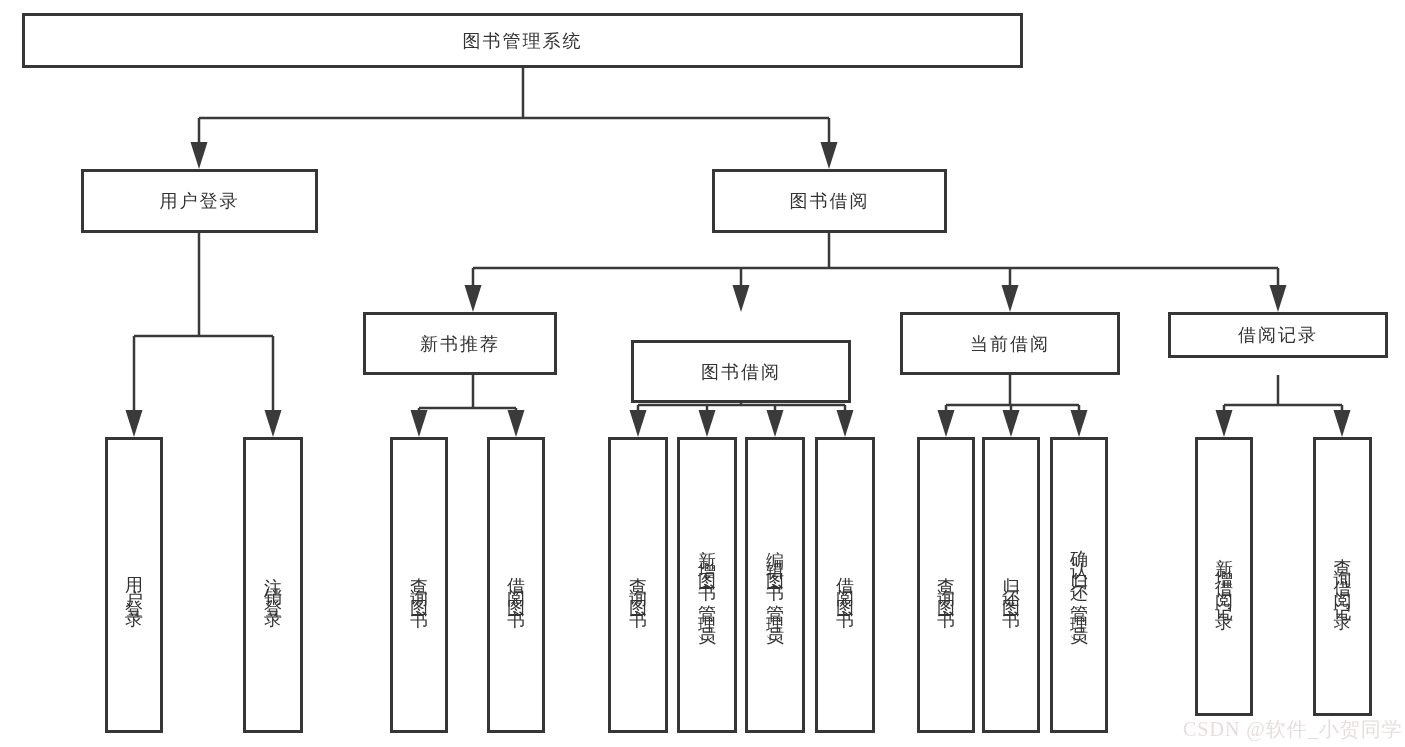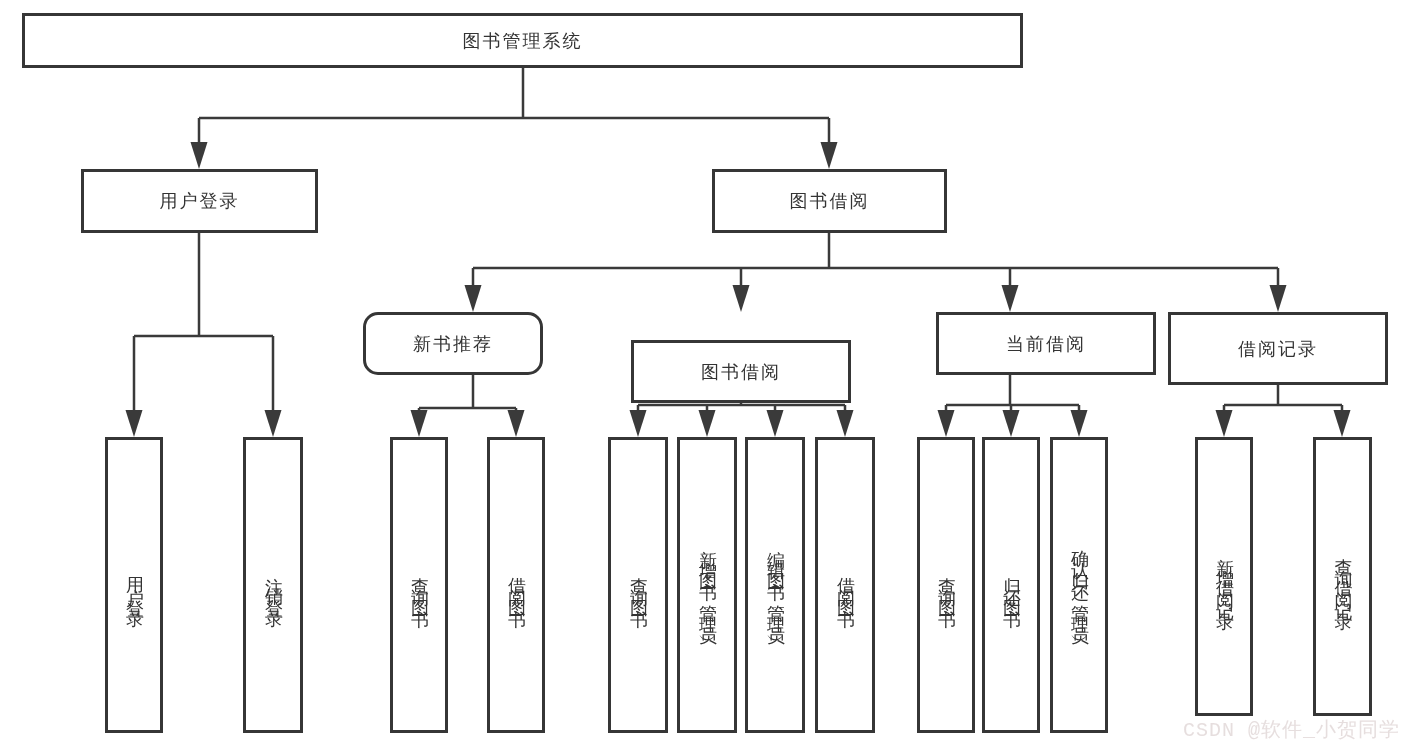--- a/index.html
+++ b/index.html
@@ -1,21 +1,21 @@
 <!DOCTYPE html>
 <html><head>
 <meta charset="utf-8">
 <style>
   html, body { margin: 0; padding: 0; background: #ffffff; }
   .canvas {
     position: relative;
     width: 1405px;
     height: 747px;
     background: #ffffff;
-    font-family: Liberation Mono, monospace;
+    font-family: Liberation Serif, serif;
     overflow: hidden;
   }
   .wires {
     position: absolute;
     left: 0; top: 0;
     width: 1405px; height: 747px;
   }
   .wire {
     stroke: #3a3a3a;
     stroke-width: 2.5;
@@ -113,30 +113,30 @@
     <span>图书管理系统</span>
   </div>
 
   <div class="node" style="left:81px; top:169px; width:237px; height:64px;">
     <span>用户登录</span>
   </div>
   <div class="node" style="left:712px; top:169px; width:235px; height:64px;">
     <span>图书借阅</span>
   </div>
 
-  <div class="node" style="left:363px; top:312px; width:180px; height:63px;border-radius:15px;">
+  <div class="node" style="left:363px; top:312px; width:194px; height:63px;">
     <span>新书推荐</span>
   </div>
   <div class="node" style="left:631px; top:312px; width:220px; height:63px;margin-top:28px;">
     <span>图书借阅</span>
   </div>
-  <div class="node" style="left:936px; top:312px; width:220px; height:63px;">
+  <div class="node" style="left:900px; top:312px; width:220px; height:63px;">
     <span>当前借阅</span>
   </div>
-  <div class="node" style="left:1168px; top:312px; width:220px; height:73px;">
+  <div class="node" style="left:1168px; top:312px; width:220px; height:46px;">
     <span>借阅记录</span>
   </div>
 
   <div class="vnode" style="left:105px; top:437px; width:58px; height:296px;">
     <span class="vtext">用户登录</span>
   </div>
   <div class="vnode" style="left:243px; top:437px; width:60px; height:296px;">
     <span class="vtext">注销登录</span>
   </div>
 

